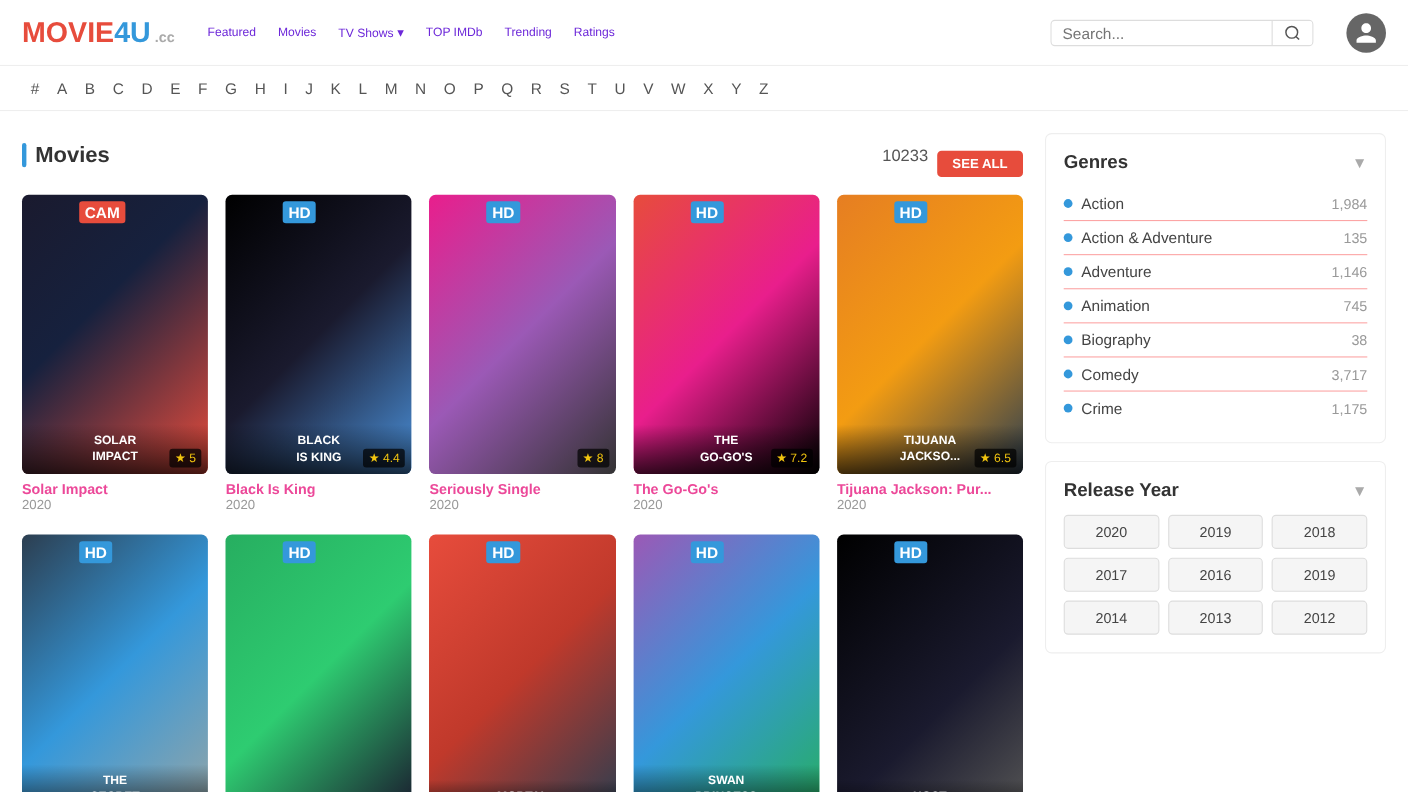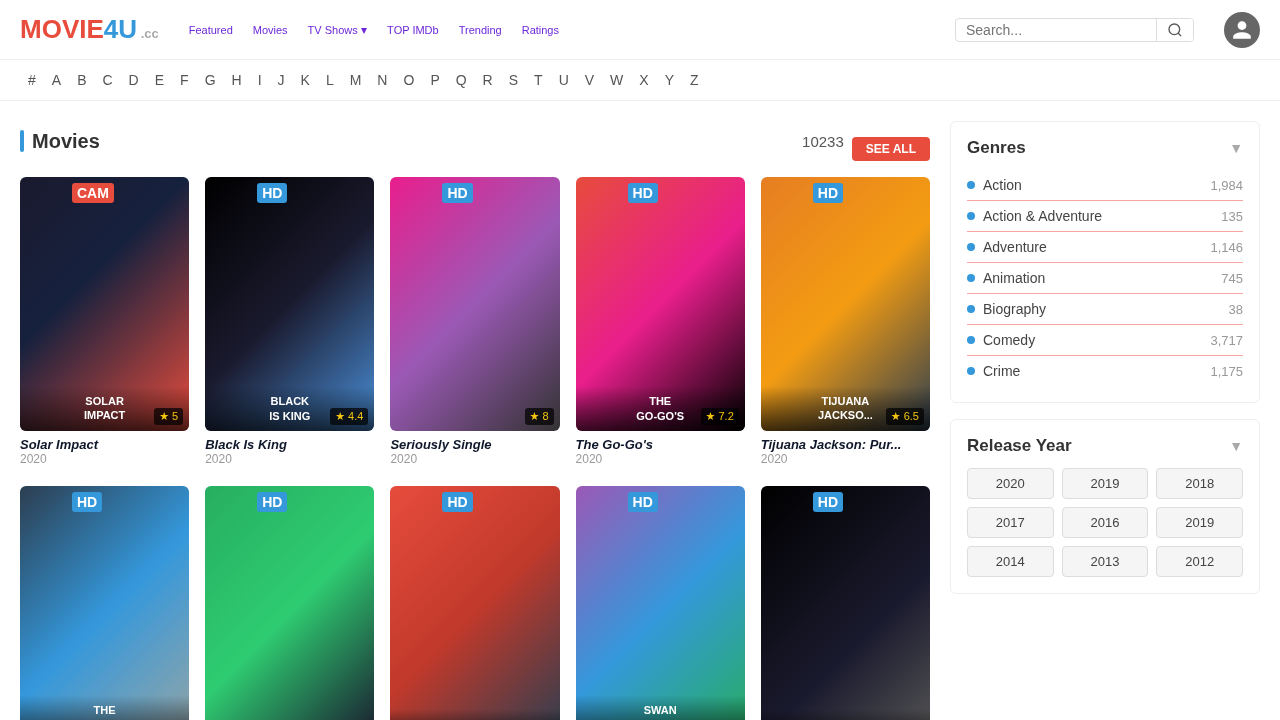--- a/index.html
+++ b/index.html
@@ -180,26 +180,25 @@
       right: 6px;
       background: rgba(0,0,0,0.7);
       color: #f1c40f;
       font-size: 11px;
       padding: 2px 5px;
       border-radius: 3px;
     }
     .movie-title {
       font-size: 13px;
       font-weight: bold;
-      color: #0f172a;
+      color: #ec4899;
       margin-top: 6px;
       white-space: nowrap;
       overflow: hidden;
       text-overflow: ellipsis;
-      font-style: italic;
     }
     .movie-year {
       font-size: 12px;
       color: #999;
     }
 
     
     .poster-solar { background: linear-gradient(135deg, #1a1a2e 0%, #16213e 40%, #e74c3c 100%); }
     .poster-black-king { background: linear-gradient(135deg, #000 0%, #1a1a2e 50%, #4a90d9 100%); }
     .poster-seriously { background: linear-gradient(135deg, #e91e8c 0%, #9b59b6 50%, #333 100%); }

